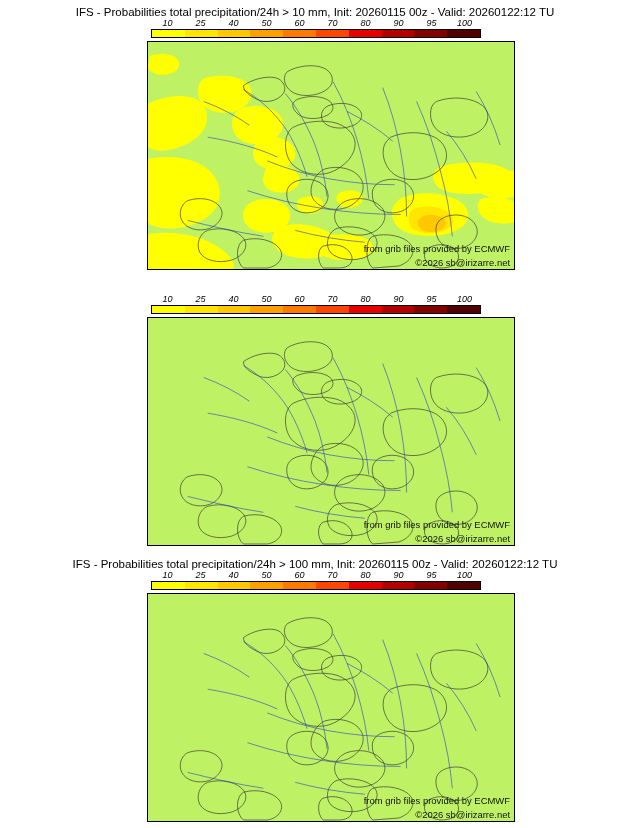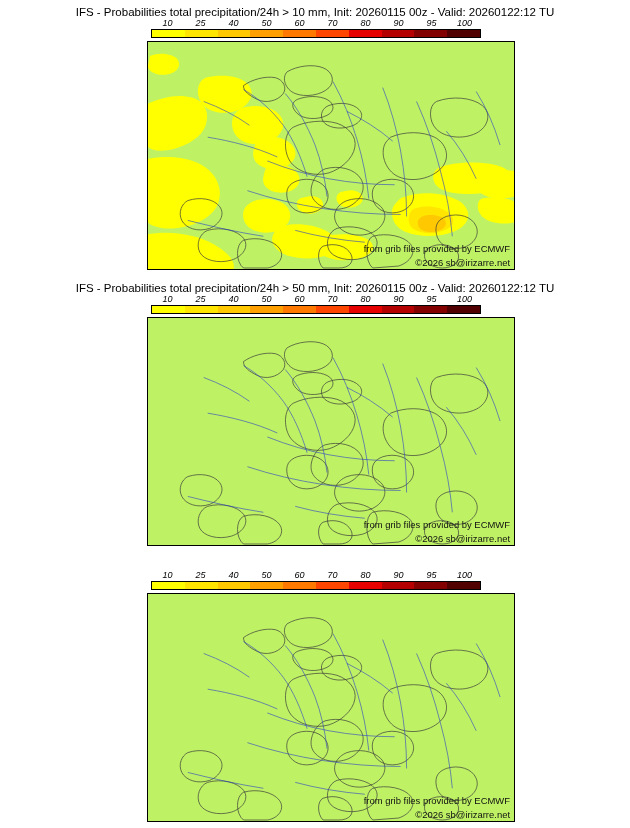--- a/index.html
+++ b/index.html
@@ -179,21 +179,20 @@
         <path d="M330,50 C340,66 348,84 354,104"></path>
         <path d="M56,60 C72,66 88,74 102,84"></path>
       </g>
       <text class="credit" x="364" y="212" text-anchor="end" font-family="Liberation Sans, sans-serif" font-size="9.5" fill="#111111">from grib files provided by ECMWF</text>
       <text class="credit" x="364" y="226" text-anchor="end" font-family="Liberation Sans, sans-serif" font-size="9.5" fill="#111111">©2026 sb@irizarre.net</text>
     </svg>
   </div>
 </div>
 
 <div class="panel">
-  <div class="panel-title">IFS - Probabilities total precipitation/24h &gt; 50 mm, Init: 20260115 00z - Valid: 20260122:12 TU</div>
 
   <div class="colorbar-wrap">
     <div class="cb-labels">
       <span style="left:16.5px">10</span>
       <span style="left:49.5px">25</span>
       <span style="left:82.5px">40</span>
       <span style="left:115.5px">50</span>
       <span style="left:148.5px">60</span>
       <span style="left:181.5px">70</span>
       <span style="left:214.5px">80</span>
@@ -254,20 +253,21 @@
         <path d="M330,50 C340,66 348,84 354,104"></path>
         <path d="M56,60 C72,66 88,74 102,84"></path>
       </g>
       <text x="364" y="212" text-anchor="end" font-family="Liberation Sans, sans-serif" font-size="9.5" fill="#111111">from grib files provided by ECMWF</text>
       <text x="364" y="226" text-anchor="end" font-family="Liberation Sans, sans-serif" font-size="9.5" fill="#111111">©2026 sb@irizarre.net</text>
     </svg>
   </div>
 </div>
 
 <div class="panel">
+  <div class="panel-title">IFS - Probabilities total precipitation/24h &gt; 100 mm, Init: 20260115 00z - Valid: 20260122:12 TU</div>
 
   <div class="colorbar-wrap">
     <div class="cb-labels">
       <span style="left:16.5px">10</span>
       <span style="left:49.5px">25</span>
       <span style="left:82.5px">40</span>
       <span style="left:115.5px">50</span>
       <span style="left:148.5px">60</span>
       <span style="left:181.5px">70</span>
       <span style="left:214.5px">80</span>

